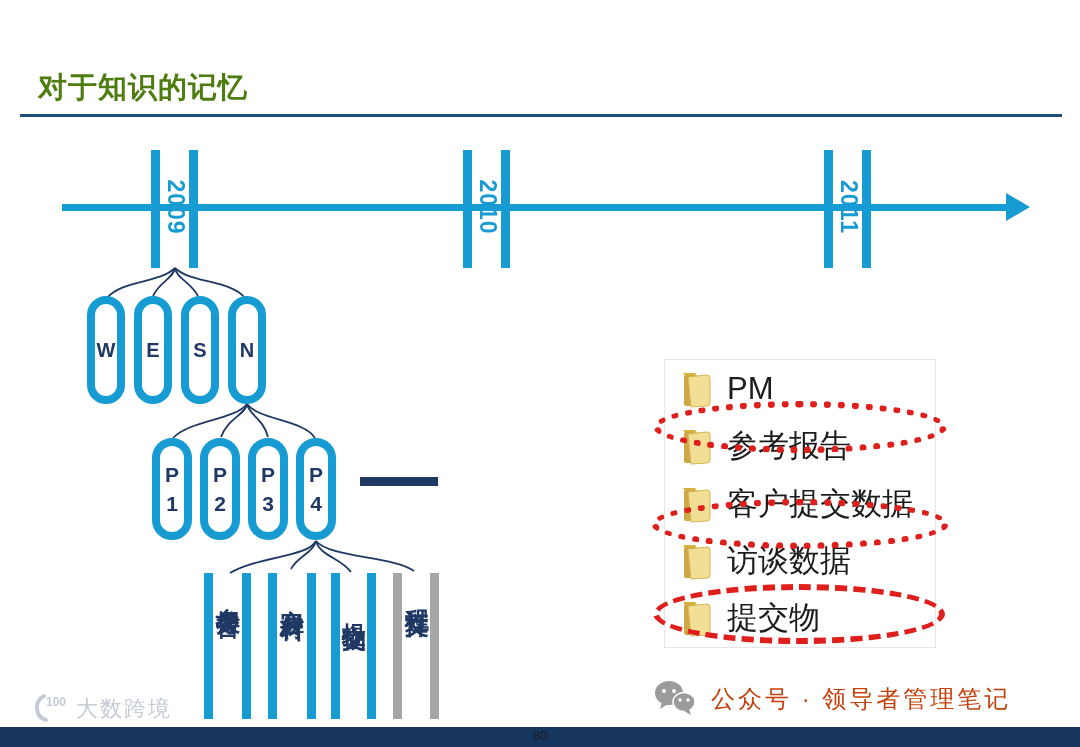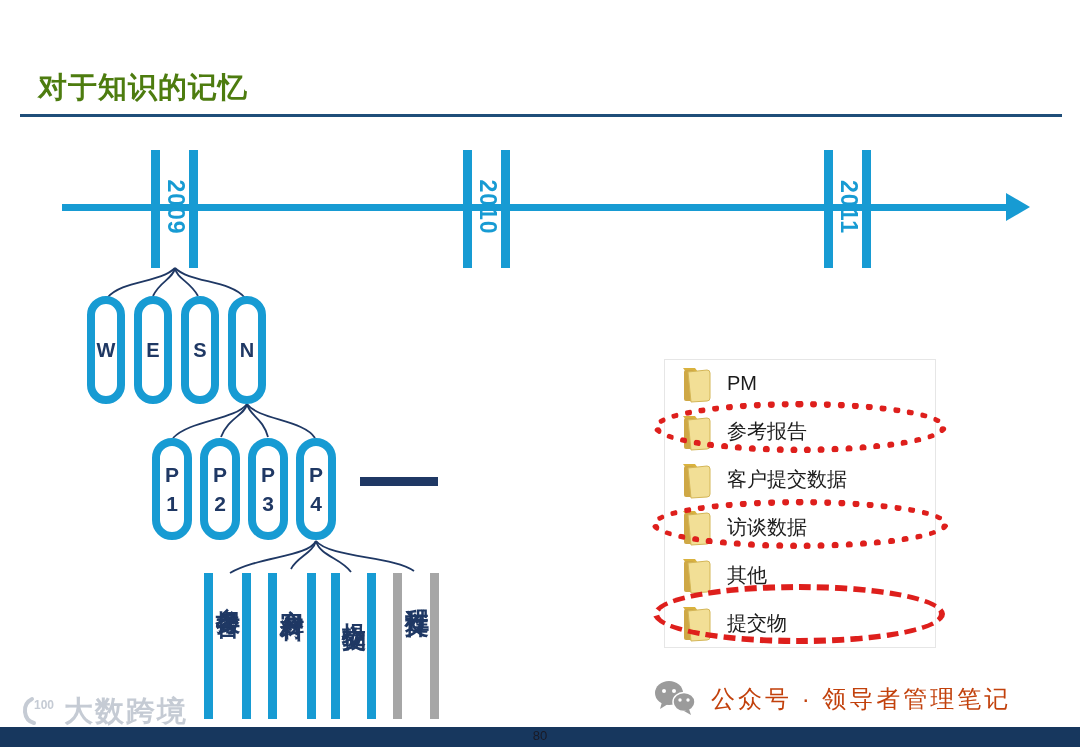--- a/index.html
+++ b/index.html
@@ -36,36 +36,36 @@
   .vbar{position:absolute;top:573px;width:9px;height:146px;background:#179BD3;}
   .vbar.gray{background:#A6A6A6;}
   .vtext{position:absolute;writing-mode:vertical-rl;text-orientation:upright;
          font-weight:bold;font-size:24px;color:#1F3864;letter-spacing:2px;transform:translateX(-50%);}
 
   
   .folder-panel{position:absolute;left:664px;top:359px;width:272px;height:289px;background:#fff;
                 border:1px solid #E6E6E6;box-sizing:border-box;display:flex;flex-direction:column;}
   .folder-row{flex:1;display:flex;align-items:center;padding-left:16px;}
   .folder-row .ficon{width:32px;height:38px;margin-right:14px;flex:0 0 auto;}
-  .folder-row .flabel{font-size:20px;color:#1C1C1C;white-space:nowrap;}
+  .folder-row .flabel{font-size:31px;color:#1C1C1C;white-space:nowrap;}
 
   
   .hl{position:absolute;border-radius:50%;box-sizing:border-box;}
   .hl.dotted{border:7px dotted #DE1F1C;}
   .hl.dashed{border:6px dashed #DE1F1C;}
   .hl1{left:653px;top:401px;width:294px;height:52px;}
   .hl2{left:651px;top:499px;width:298px;height:50px;}
   .hl3{left:653px;top:584px;width:292px;height:60px;}
 
   
   .bottom-bar{position:absolute;left:0;bottom:0;width:1080px;height:20px;background:#17375E;}
   .page-num{position:absolute;left:50%;transform:translateX(-50%);top:728px;font-size:13px;color:#1A1A26;}
-  .brand{position:absolute;left:18px;top:692px;display:flex;align-items:center;color:#C5CBD4;z-index:3;justify-content:center;}
+  .brand{position:absolute;left:30px;top:692px;display:flex;align-items:center;color:#C5CBD4;z-index:3;justify-content:center;}
   .brand .brand-mark{width:42px;height:34px;margin-right:4px;}
-  .brand .brand-text{font-size:29px;font-weight:bold;letter-spacing:2px;}
+  .brand .brand-text{font-size:22px;font-weight:normal;letter-spacing:2px;}
   .wechat{position:absolute;left:653px;top:680px;display:flex;align-items:center;z-index:3;}
   .wechat .wicon{width:44px;height:37px;margin-right:14px;}
   .wechat .wtext{font-size:24px;color:#c2410c;letter-spacing:3px;white-space:nowrap;}
 </style>
 </head>
 <body>
 
 <div id="slide">
 
   <div class="title">对于知识的记忆</div>
@@ -178,28 +178,20 @@
         <path d="M7 7 L26 5 Q29 5 29 8 L29 33 Q29 36 26 36 L10 37 Z" fill="#F2DF96" stroke="#D4B657" stroke-width="1"></path>
       </svg>
       <span class="flabel">访谈数据</span>
     </div>
     <div class="folder-row">
       <svg class="ficon" viewBox="0 0 32 38">
         <path d="M2 3 L14 3 L17 7 L5 7 Z" fill="#D9B23E"></path>
         <rect x="3" y="5" width="10" height="31" rx="2" fill="#CFA845"></rect>
         <path d="M7 7 L26 5 Q29 5 29 8 L29 33 Q29 36 26 36 L10 37 Z" fill="#F2DF96" stroke="#D4B657" stroke-width="1"></path>
       </svg>
-      <span class="flabel">其他</span>
-    </div>
-    <div class="folder-row">
-      <svg class="ficon" viewBox="0 0 32 38">
-        <path d="M2 3 L14 3 L17 7 L5 7 Z" fill="#D9B23E"></path>
-        <rect x="3" y="5" width="10" height="31" rx="2" fill="#CFA845"></rect>
-        <path d="M7 7 L26 5 Q29 5 29 8 L29 33 Q29 36 26 36 L10 37 Z" fill="#F2DF96" stroke="#D4B657" stroke-width="1"></path>
-      </svg>
       <span class="flabel">提交物</span>
     </div>
   </div>
 
   <div class="hl dotted hl1"></div>
   <div class="hl dotted hl2"></div>
   <div class="hl dashed hl3"></div>
 
   <div class="bottom-bar"></div>
   <div class="page-num">80</div>

